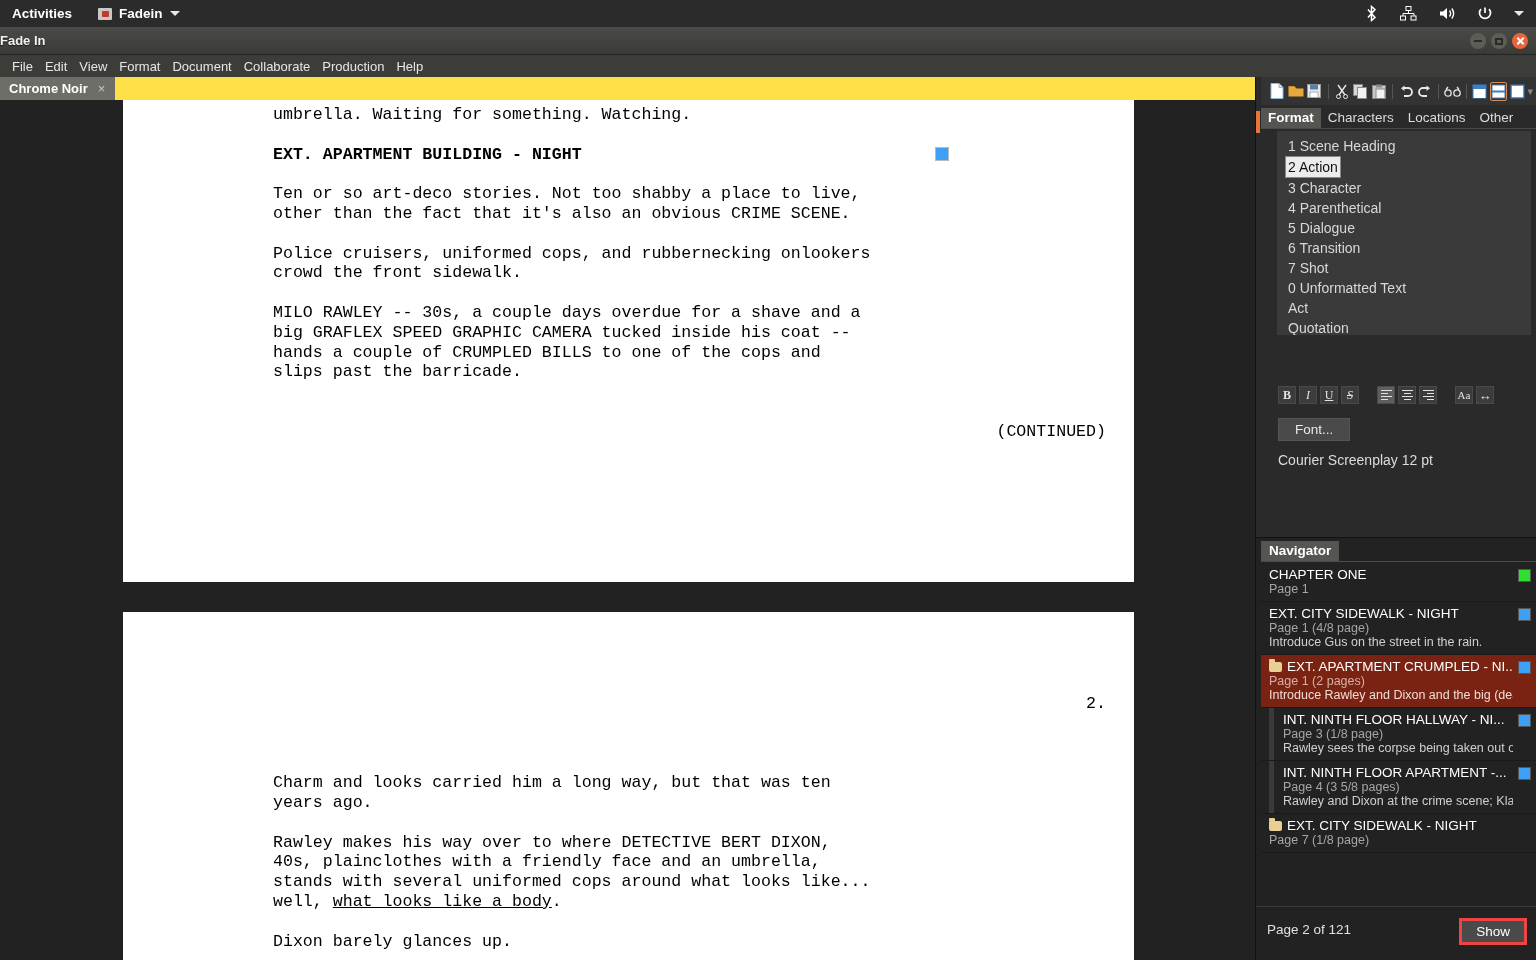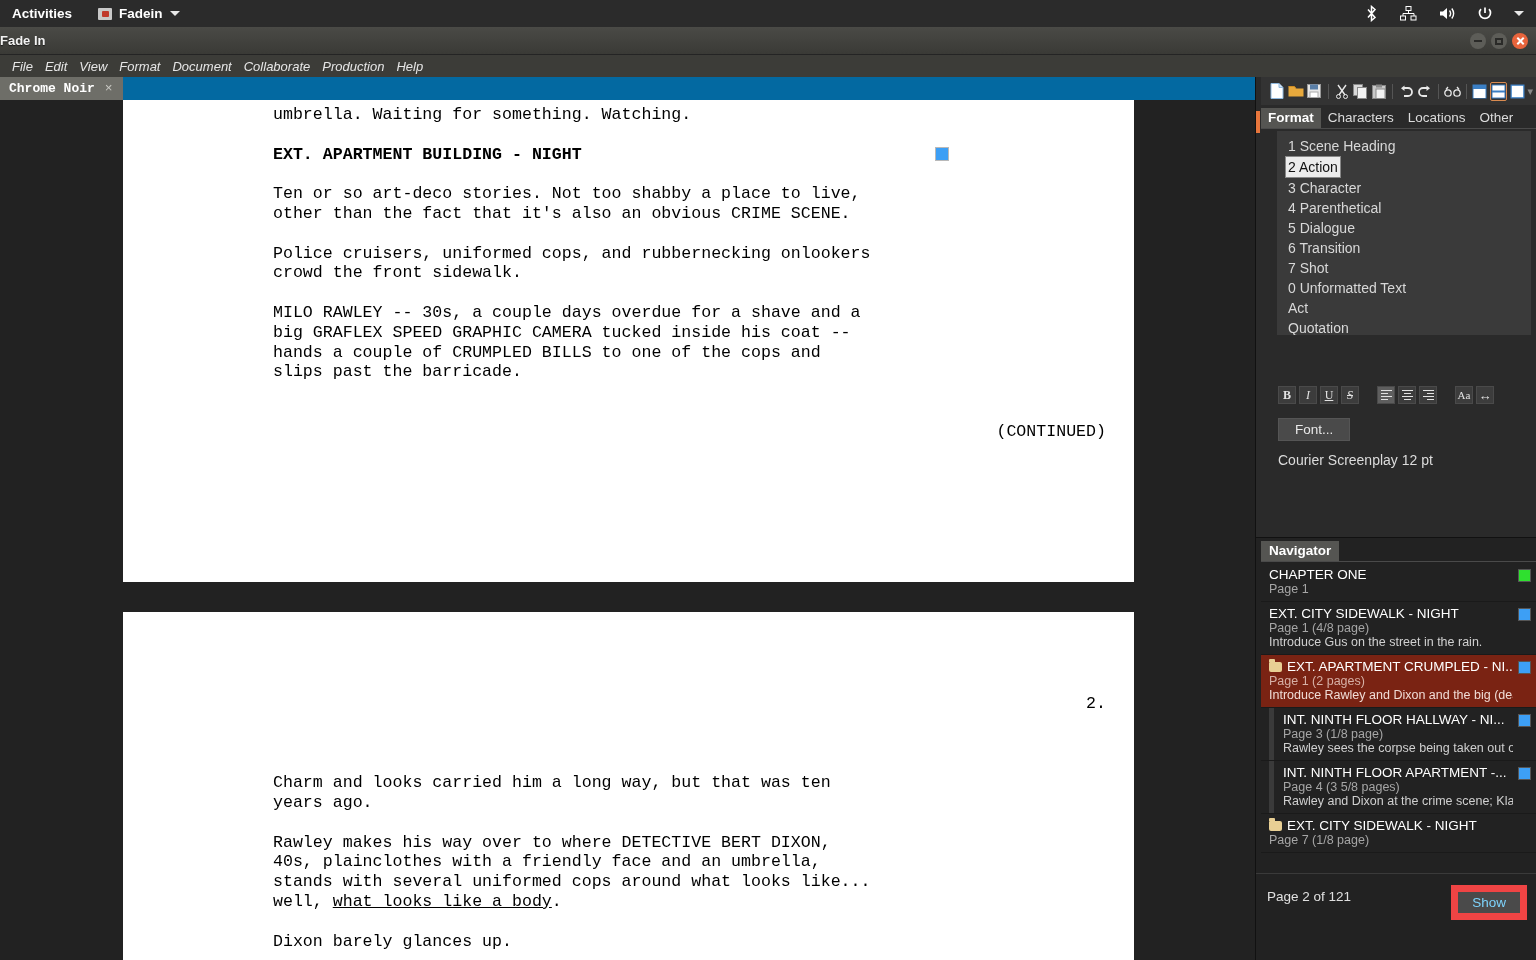--- a/index.html
+++ b/index.html
@@ -50,29 +50,28 @@
   .wbtn.max span { width: 8px; height: 7px; background: none; border: 2px solid #2a2a28; }
   .wbtn.close span { width: 9px; height: 9px; position: relative; background: none; }
   .wbtn.close span::before, .wbtn.close span::after {
     content:''; position:absolute; left:0; top:3.5px; width:9px; height:2px; background:#fff; }
   .wbtn.close span::before { transform: rotate(45deg); }
   .wbtn.close span::after  { transform: rotate(-45deg); }
 
   
   #menubar {
     position: absolute; top: 55px; left: 0; width: 1536px; height: 22px;
-    background: #3c3c38; display: flex; align-items: center; padding-left: 6px; font-style: italic;
+    background: #3c3c38; display: flex; align-items: center; padding-left: 6px;
   }
   #menubar .mi { color: #e6e6e6; font-size: 13px; padding: 2px 6px; cursor: pointer; }
 
   
   #tabstrip {
     position: absolute; top: 77px; left: 0; width: 1255px; height: 23px;
-    background: #0369a1;
-    font-family: Liberation Mono, monospace;
+    background: #fde047;
   }
   #tabstrip .tab {
     position: absolute; left: 0; top: 0; height: 23px;
     background: #6e6e68; color: #ffffff; font-size: 13px; font-weight: bold;
     display: flex; align-items: center; gap: 10px; padding: 0 10px 0 9px; cursor: pointer;
   }
   #tabstrip .tab .x { color: #c9c9c4; font-size: 13px; font-weight: normal; cursor: pointer; }
 
   
   #editor {
@@ -166,25 +165,25 @@
               overflow: hidden; display: flex; align-items: center; gap: 5px; }
   .navpage { color: #a6a6a6; font-size: 12.5px; }
   .navrow.sel .navpage { color: #d6b0a6; }
   .navsyn { color: #d0d0d0; font-size: 12.5px; white-space: nowrap; overflow: hidden; }
   .navrow.sel .navsyn { color: #f0dcd6; }
   .chip { position: absolute; right: 6px; top: 6px; width: 13px; height: 13px; border: 1px solid #555; }
   .folder { width: 13px; height: 10px; background: #e8cf94; border-radius: 1px 2px 2px 2px;
             position: relative; flex: none; }
   .folder::before { content:''; position:absolute; left:0; top:-3px; width:6px; height:3px;
                     background:#e8cf94; border-radius:1px 1px 0 0; }
-  #navfoot { position: absolute; bottom: 0; left: 0; width: 281px; height: 87px;
+  #navfoot { position: absolute; bottom: 0; left: 0; width: 281px; height: 54px;
              background: #222222; border-top: 1px solid #3a3a3a; }
   #navfoot .pgtxt { position: absolute; left: 11px; top: 15px; color: #e0e0e0; font-size: 13.5px; }
   #navfoot .showbtn { position: absolute; right: 10px; top: 11px; background: #4a4a4a;
-                      color: #7dd3fc; font-size: 13.5px; padding: 3px 14px; border: 7px solid #ef4444; cursor: pointer; }
+                      color: #ffffff; font-size: 13.5px; padding: 3px 14px; border: 3px solid #ef4444; cursor: pointer; }
 </style>
 </head>
 <body>
 
 <div id="gnome-bar">
   <div class="activities">Activities</div>
   <div class="appmenu">
     <span class="app-ic">
         <i></i>
       </span>

